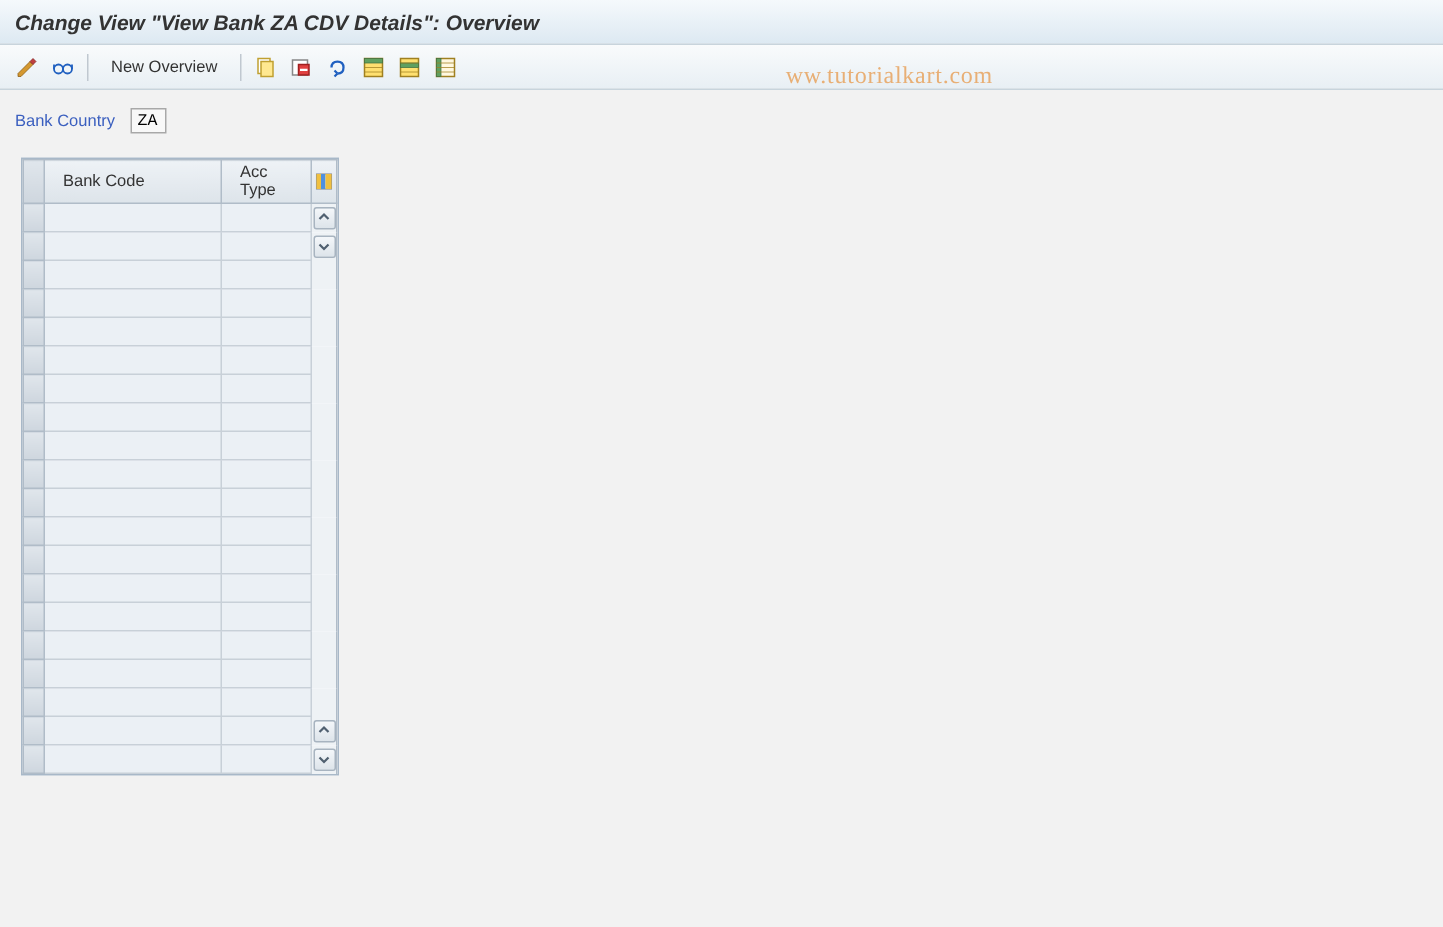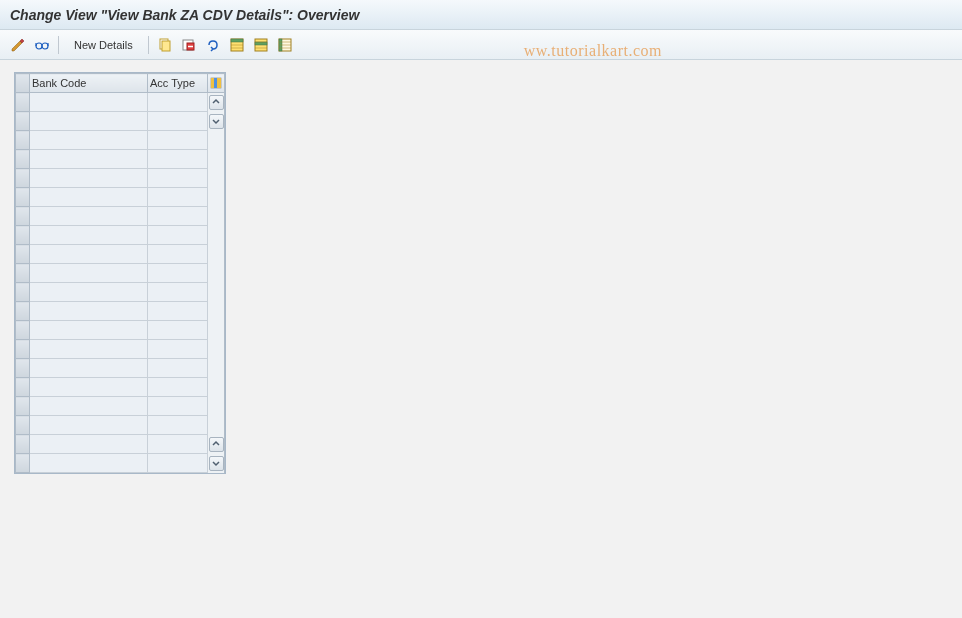--- a/index.html
+++ b/index.html
@@ -121,21 +121,21 @@
     }
     .grid-table {
       border-collapse: collapse;
     }
     .grid-table th {
       background: linear-gradient(to bottom, #eef2f6 0%, #dde4ea 100%);
       border: 1px solid #b0bcc8;
       font-weight: normal;
       font-size: 11px;
       text-align: left;
-      padding: 2px 2px;
+      padding: 2px 12px;
       height: 19px;
       color: #333;
     }
     .grid-table th.row-selector-head {
       width: 14px;
       padding: 0;
       background: linear-gradient(to bottom, #e0e6ec 0%, #ced6de 100%);
     }
     .grid-table th.config-head {
       width: 17px;
@@ -208,21 +208,21 @@
   </div>
   <div class="toolbar-btn">
     <svg class="icon-svg" viewBox="0 0 16 16">
       <circle cx="5" cy="9" r="3" fill="none" stroke="#2060c0" stroke-width="1.2"></circle>
       <circle cx="11" cy="9" r="3" fill="none" stroke="#2060c0" stroke-width="1.2"></circle>
       <path d="M8 9 L8 9" stroke="#2060c0" stroke-width="1.2"></path>
       <path d="M2 9 L2 6 M14 9 L14 6" stroke="#2060c0" stroke-width="1.2"></path>
     </svg>
   </div>
   <div class="toolbar-sep"></div>
-  <div class="toolbar-text-btn">New Details</div>
+  <div class="toolbar-text-btn">New Overview</div>
   <div class="toolbar-sep"></div>
   <div class="toolbar-btn">
     <svg class="icon-svg" viewBox="0 0 16 16">
       <rect x="3" y="2" width="8" height="10" fill="#fff" stroke="#c0a030" stroke-width="1"></rect>
       <rect x="5" y="4" width="8" height="10" fill="#ffe890" stroke="#c0a030" stroke-width="1"></rect>
     </svg>
   </div>
   <div class="toolbar-btn">
     <svg class="icon-svg" viewBox="0 0 16 16">
       <rect x="2" y="3" width="10" height="10" fill="#fff" stroke="#888" stroke-width="1"></rect>
@@ -256,20 +256,24 @@
       <rect x="2" y="2" width="3" height="12" fill="#60a060" stroke="#407040" stroke-width="0.5"></rect>
       <path d="M2 5 L14 5 M2 8 L14 8 M2 11 L14 11" stroke="#a08020" stroke-width="0.5"></path>
     </svg>
   </div>
 </div>
 
 <div class="watermark">ww.tutorialkart.com</div>
 
 <div class="content">
   
+  <div class="field-row">
+    <span class="field-label">Bank Country</span>
+    <span class="field-value">ZA</span>
+  </div>
 
   
   <div class="table-container">
     <table class="grid-table">
       <thead>
         <tr>
           <th class="row-selector-head"></th>
           <th class="col-bank-code">Bank Code</th>
           <th class="col-acc-type">Acc Type</th>
           <th class="config-head">

